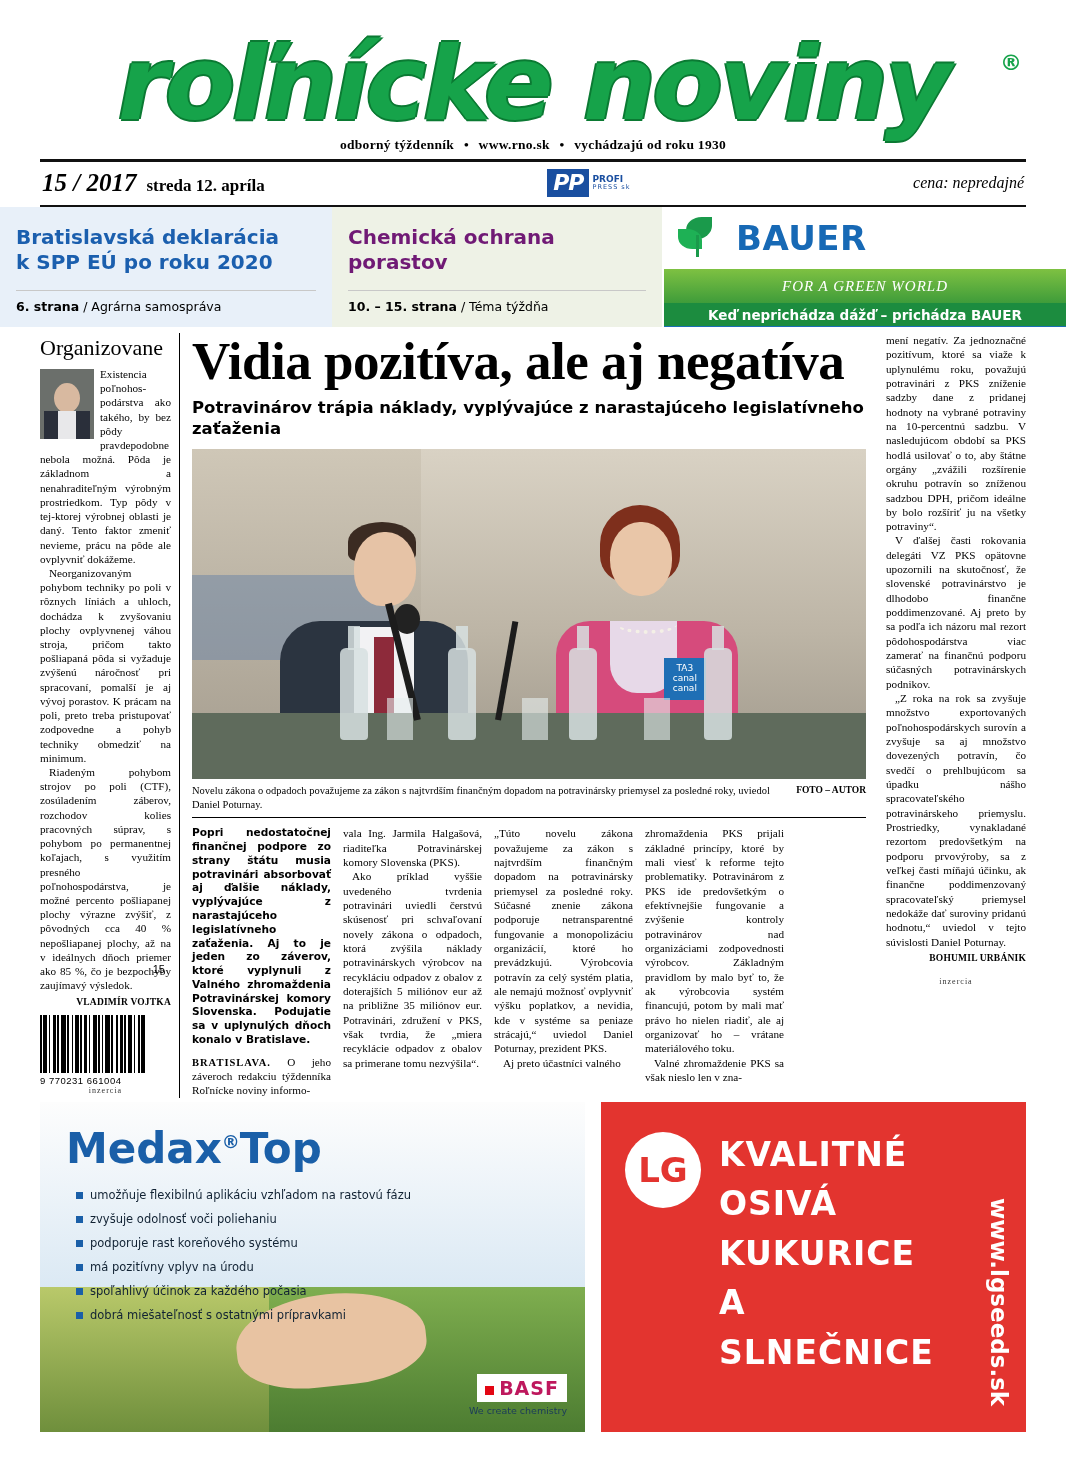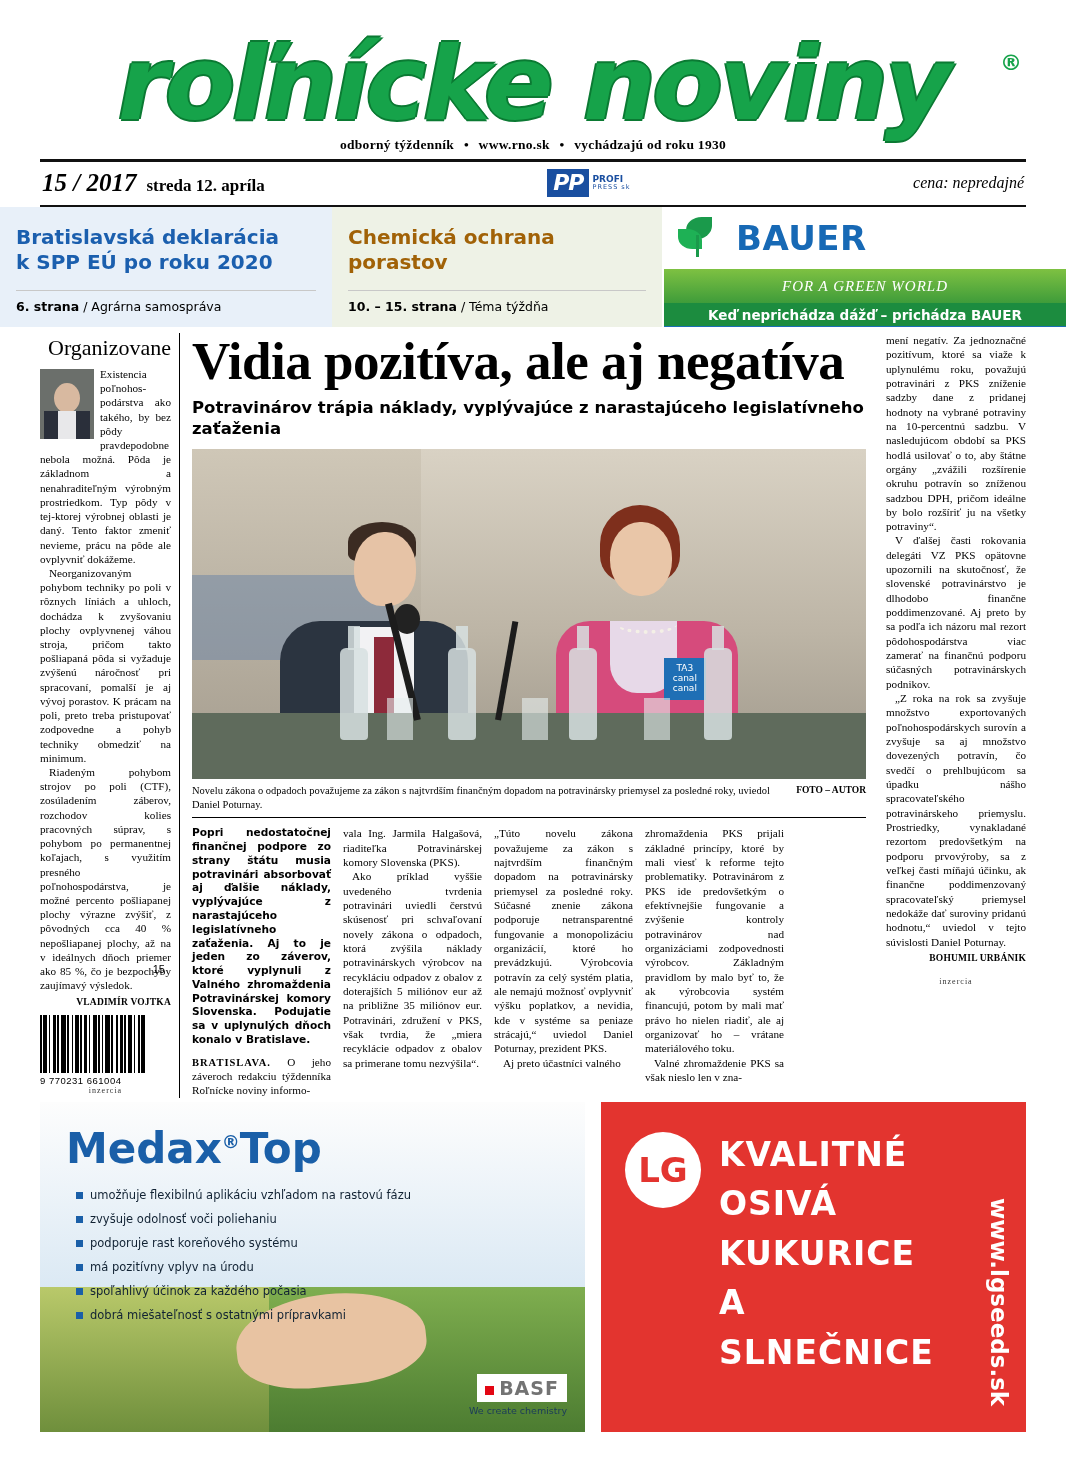--- a/index.html
+++ b/index.html
@@ -70,21 +70,21 @@
   .teasers { display: flex; gap: 0; height: 120px; margin-top: 0; }
   .teaser {
     flex: 0 0 332px;
     padding: 18px 16px 10px 16px;
     position: relative;
   }
   .teaser.t1 { background: #e8f0f9; }
   .teaser.t2 { background: #eef2e6; flex: 0 0 330px; }
   .teaser-title { font-family: "DejaVu Sans", sans-serif; font-weight: bold; font-size: 20px; line-height: 1.24; }
   .teaser.t1 .teaser-title { color: #1b5fae; }
-  .teaser.t2 .teaser-title { color: #a16207; }
+  .teaser.t2 .teaser-title { color: #701a75; }
   .teaser-foot {
     position: absolute; bottom: 13px; left: 16px; right: 16px;
     font-family: "DejaVu Sans", sans-serif; font-size: 12.5px;
     border-top: 1px solid #c8c8c8; padding-top: 8px;
   }
   .teaser-foot b { font-weight: bold; }
   .teaser-foot span { font-weight: normal; margin-top: 20px; }
 
   .bauer-ad {
     flex: 1; background: #ffffff; position: relative; overflow: hidden;
@@ -100,21 +100,21 @@
   .bauer-bottom { background: #1a6fb5; color: #fff; font-family: "DejaVu Sans", sans-serif; font-size: 10.5px; text-align:center; padding: 4px 0; }
   .bauer-green-band { position:absolute; left:0; right:0; top:62px; height: 34px; background: linear-gradient(180deg,#7ec142,#3f9c3a); }
   .bauer-green-band span { display:block; text-align:center; color:#fff; font-style: italic; font-family:"Liberation Serif",serif; font-size: 15px; line-height: 34px; letter-spacing: 1px;}
 
   
   .content { display: flex; padding: 0 40px; margin-top: 6px; }
   .col-left { width: 140px; padding-right: 8px; border-right: 1px solid #000; }
   .col-main { flex: 1; padding: 0 10px 0 12px; }
   .col-right { width: 150px; padding-left: 10px; }
 
-  .organizovane-h { font-family: "Liberation Serif", serif; font-size: 22px; margin: 2px 0 6px 0; text-align: right; }
+  .organizovane-h { font-family: "Liberation Serif", serif; font-size: 22px; margin: 2px 0 6px 0; }
   .org-photo { width: 54px; height: 70px; float: left; margin: 2px 6px 2px 0; background: #6b6f6b; position: relative; overflow:hidden;}
   .org-photo .head { position:absolute; left:14px; top:14px; width:26px; height:30px; border-radius:50%; background:#d8b9a0;}
   .org-photo .body { position:absolute; left:4px; top:42px; width:46px; height:30px; background:#2a2f3a;}
   .org-photo .shirt { position:absolute; left:18px; top:42px; width:18px; height:28px; background:#e8e8ea;}
   .col-left p {
     font-size: 11.2px; line-height: 1.27; text-align: justify; text-indent: 9px;
     hyphens: auto;
   }
   .col-left p.first { text-indent: 0; }
   .col-left .sig { text-align: right; font-size: 9.5px; font-weight: bold; letter-spacing: 0.2px; margin-top: 4px;}
@@ -190,21 +190,21 @@
   .ad-basf .sky { position:absolute; inset:0 0 44% 0; background: linear-gradient(180deg,#fdfdfd,#dbe9f4);}
   .ad-basf .field { position:absolute; left:0; right:0; bottom:0; height:44%; background:linear-gradient(180deg,#7fae4f,#4c7c31);}
   .ad-basf .wheat { position:absolute; left:0; bottom:0; width:42%; height:44%; background:linear-gradient(180deg,#b9c96a,#6f8f3c);}
   .ad-basf .hand { position:absolute; left:36%; bottom:14%; width:190px; height:92px; background:#e8c3a2; border-radius: 50% 50% 40% 40%; transform: rotate(-6deg);}
   .ad-basf .title { position:absolute; left:26px; top:22px; font-family:"DejaVu Sans",sans-serif; font-weight:bold; font-size:42px; color:#1a5fa8;}
   .ad-basf .title sup { font-size:18px; vertical-align: super;}
   .ad-basf ul { position:absolute; left:36px; top:86px; list-style:none; }
   .ad-basf li { font-family:"DejaVu Sans",sans-serif; font-size:11.5px; color:#123; margin-bottom:10px; padding-left:14px; position:relative;}
   .ad-basf li::before { content:''; position:absolute; left:0; top:4px; width:7px; height:7px; background:#1a5fa8;}
   .ad-basf .basf-logo { position:absolute; right:18px; bottom:16px; text-align:right;}
-  .ad-basf .basf-mark { display:inline-block; background:#fff; padding:3px 8px; font-family:"DejaVu Sans",sans-serif; font-weight:bold; font-size:19px; color:#737373; letter-spacing:1px;}
+  .ad-basf .basf-mark { display:inline-block; background:#fff; padding:3px 8px; font-family:"DejaVu Sans",sans-serif; font-weight:bold; font-size:19px; color:#be185d; letter-spacing:1px;}
   .ad-basf .basf-mark i { display:inline-block; width:9px; height:9px; background:#e30613; margin-right:5px;}
   .ad-basf .basf-claim { font-family:"DejaVu Sans",sans-serif; font-size:9.5px; color:#1a3a5a; margin-top:3px;}
 
   .ad-lg { flex:1; height:330px; background:#e3342f; position:relative; overflow:hidden;}
   .ad-lg .lg-mark { position:absolute; left:24px; top:30px; width:76px; height:76px; border-radius:50%; background:#fff;}
   .ad-lg .lg-mark::after { content:'LG'; position:absolute; inset:0; display:flex; align-items:center; justify-content:center; font-family:"DejaVu Sans",sans-serif; font-weight:bold; font-size:34px; color:#e3342f;}
   .ad-lg .lg-lines { position:absolute; left:118px; top:28px; right:56px; }
   .ad-lg .lg-lines div { font-family:"DejaVu Sans",sans-serif; font-weight:bold; font-size:33px; color:#fff; letter-spacing:1px; line-height:1.5; }
   .ad-lg .lg-url { position:absolute; right:14px; top:96px; writing-mode: vertical-rl; font-family:"DejaVu Sans",sans-serif; font-weight:bold; font-size:23px; color:#fff;}
 

